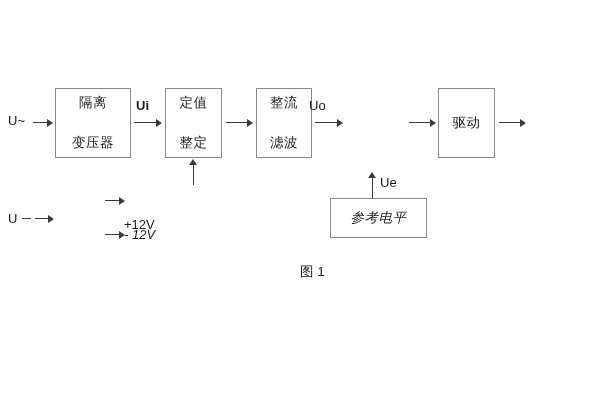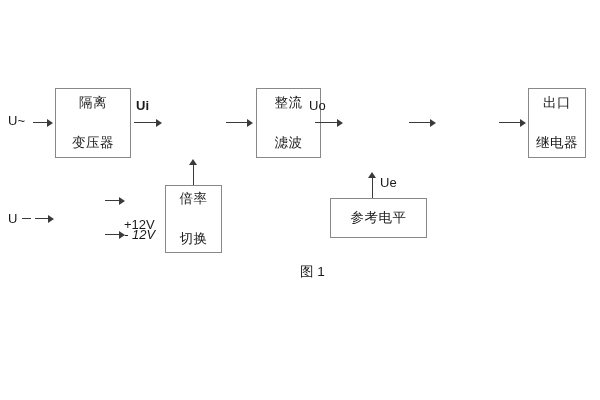--- a/index.html
+++ b/index.html
@@ -123,53 +123,56 @@
     <span class="ln">隔离</span>
     <span class="ln">变压器</span>
   </div>
 
   <div class="lbl" style="left:136px; top:99px;font-weight:bold;">Ui</div>
   <div class="harrow" style="left:134px; top:118px; width:28px;">
     <span class="shaft" style="width:23px;"></span>
     <span class="head" style="left:22px;"></span>
   </div>
 
+  <div class="blk" style="left:165px; top:88px; width:57px; height:70px;">
+    <span class="ln">定值</span>
+    <span class="ln">整定</span>
+  </div>
 
   <div class="harrow" style="left:226px; top:118px; width:27px;">
     <span class="shaft" style="width:22px;"></span>
     <span class="head" style="left:21px;"></span>
   </div>
 
-  <div class="blk" style="left:256px; top:88px; width:65px; height:70px;">
+  <div class="blk" style="left:256px; top:88px; width:56px; height:70px;">
     <span class="ln">整流</span>
     <span class="ln">滤波</span>
   </div>
 
   <div class="lbl" style="left:309px; top:99px;">Uo</div>
   <div class="harrow" style="left:315px; top:118px; width:28px;">
     <span class="shaft" style="width:23px;"></span>
     <span class="head" style="left:22px;"></span>
   </div>
 
 
   <div class="harrow" style="left:409px; top:118px; width:27px;">
     <span class="shaft" style="width:22px;"></span>
     <span class="head" style="left:21px;"></span>
   </div>
 
+  <div class="blk" style="left:438px; top:88px; width:57px; height:70px;">
+    <span class="ln">驱动</span>
+  </div>
 
   <div class="harrow" style="left:499px; top:118px; width:27px;">
     <span class="shaft" style="width:22px;"></span>
     <span class="head" style="left:21px;"></span>
   </div>
 
-  <div class="blk" style="left:528px; top:88px; width:58px; height:70px;">
-    <span class="ln">出口</span>
-    <span class="ln">继电器</span>
-  </div>
 
   <div class="lbl" style="left:8px; top:212px;">U</div>
   <div class="dash" style="left:22px; top:218px; width:9px;"></div>
   <div class="harrow" style="left:35px; top:214px; width:19px;">
     <span class="shaft" style="width:14px;"></span>
     <span class="head" style="left:13px;"></span>
   </div>
 
 
   <div class="harrow" style="left:105px; top:196px; width:20px;">
@@ -177,31 +180,27 @@
     <span class="head" style="left:14px;"></span>
   </div>
   <div class="lbl lbl-sm" style="left:124px; top:194px;margin-top:24px;">+12V</div>
 
   <div class="harrow" style="left:105px; top:230px; width:20px;">
     <span class="shaft" style="width:15px;"></span>
     <span class="head" style="left:14px;"></span>
   </div>
   <div class="lbl lbl-sm" style="left:124px; top:228px;font-style:italic;">- 12V</div>
 
-  <div class="blk" style="left:165px; top:185px; width:57px; height:68px;">
-    <span class="ln">倍率</span>
-    <span class="ln">切换</span>
-  </div>
 
   <div class="varrow" style="left:189px; top:159px; height:26px;">
     <span class="shaft" style="height:22px;"></span>
     <span class="head"></span>
   </div>
 
-  <div class="blk" style="left:330px; top:198px; width:97px; height:40px;">
+  <div class="blk" style="left:330px; top:198px; width:97px; height:40px;font-style:italic;">
     <span class="ln">参考电平</span>
   </div>
 
   <div class="varrow" style="left:368px; top:172px; height:26px;">
     <span class="shaft" style="height:22px;"></span>
     <span class="head"></span>
   </div>
   <div class="lbl lbl-sm" style="left:380px; top:176px;">Ue</div>
 
   <div class="caption" style="left:300px; top:263px;">图 1</div>

